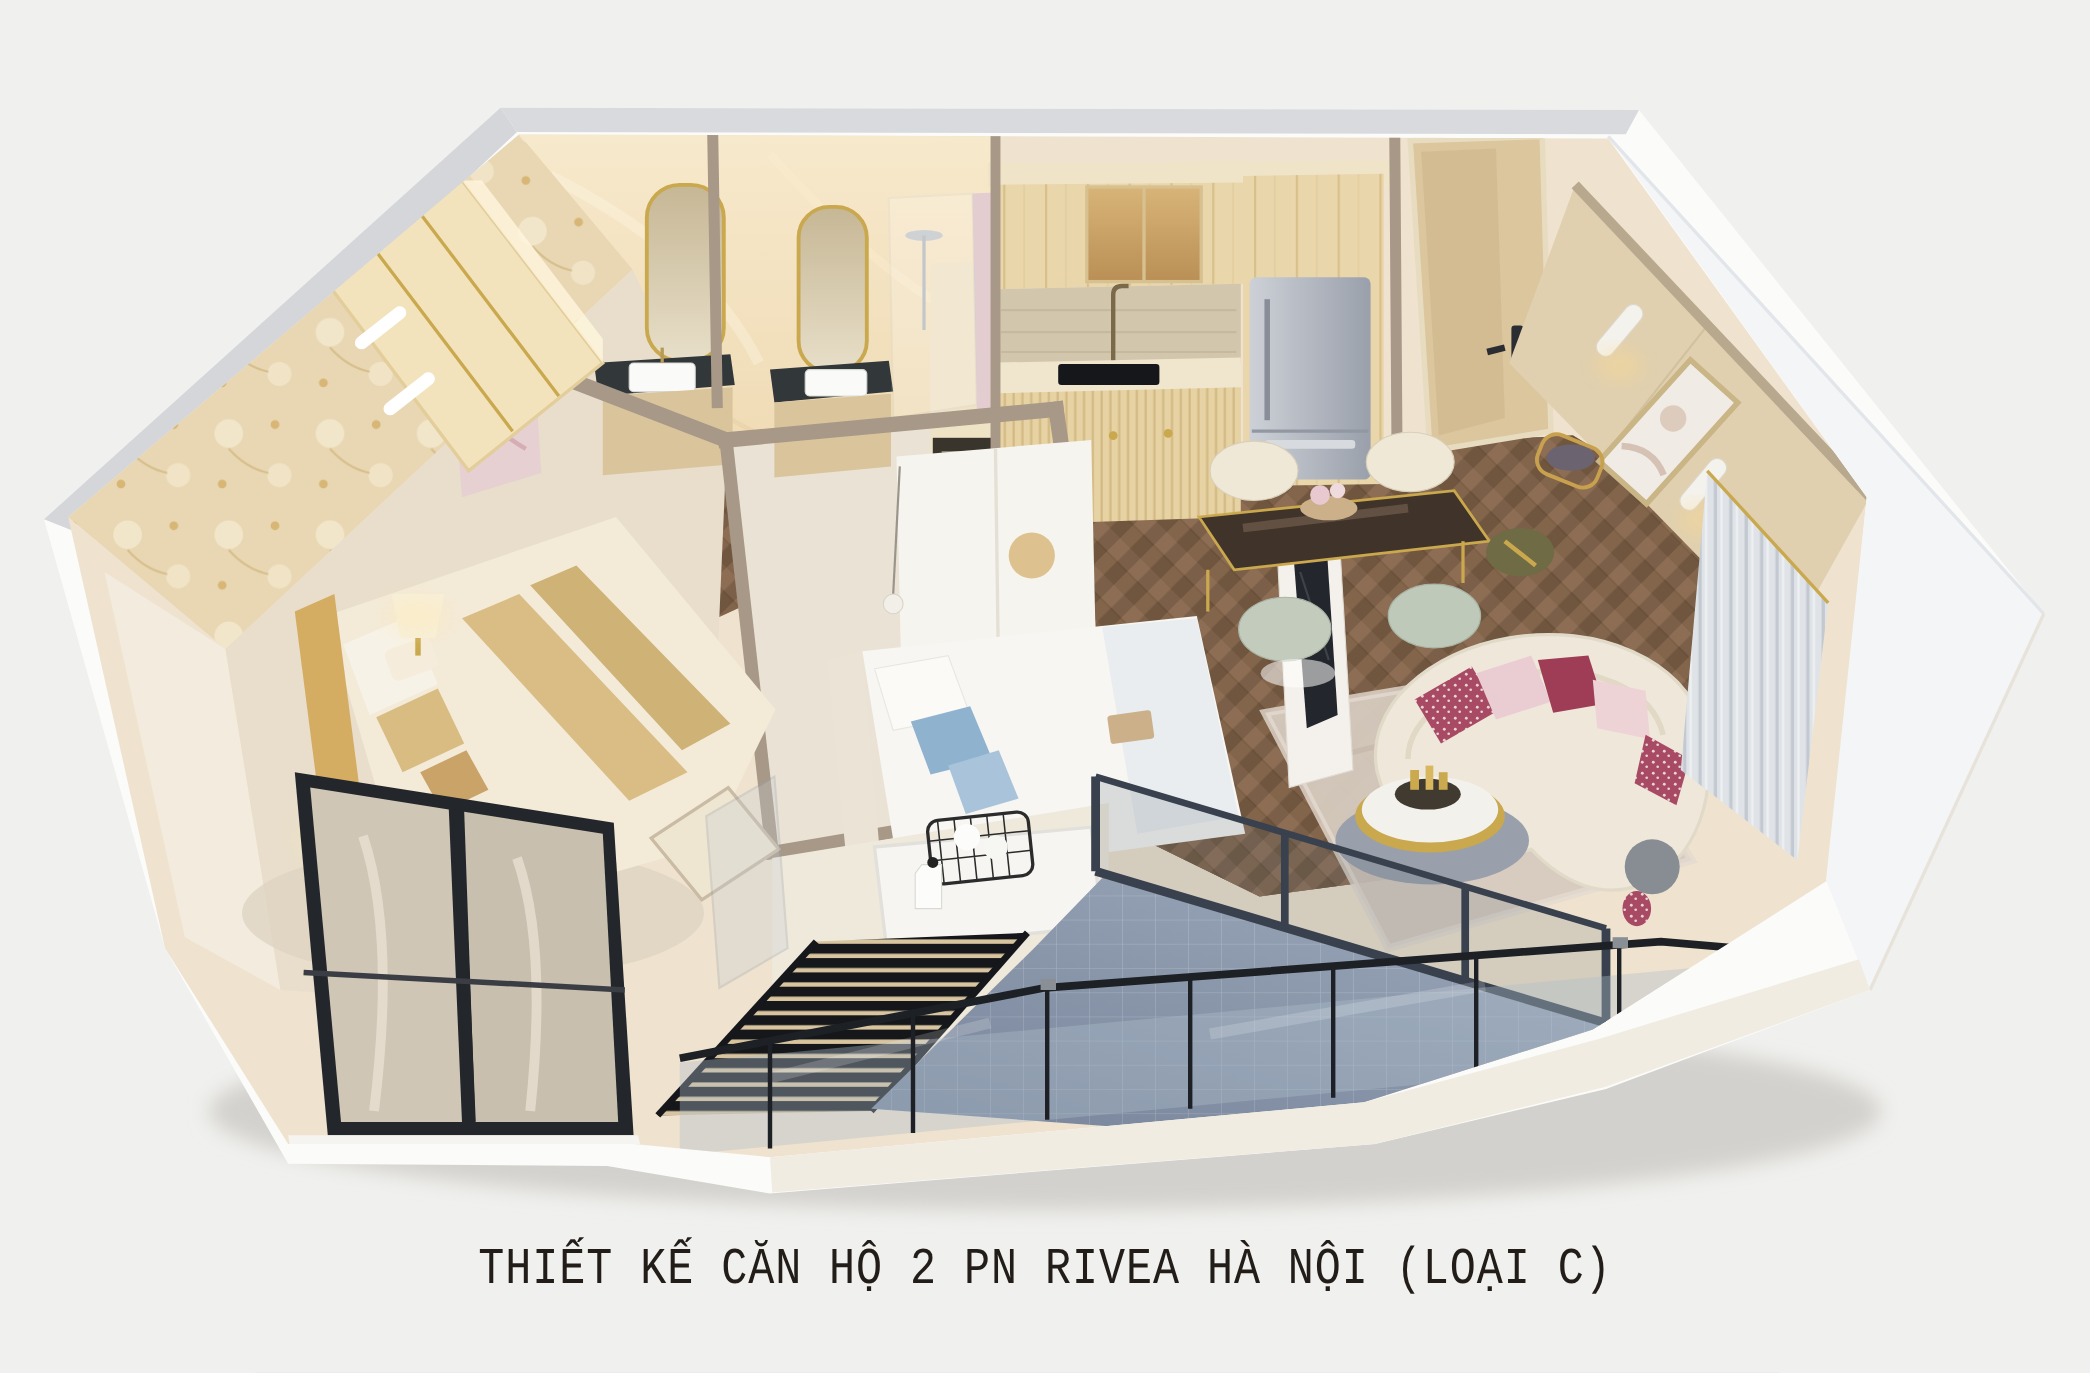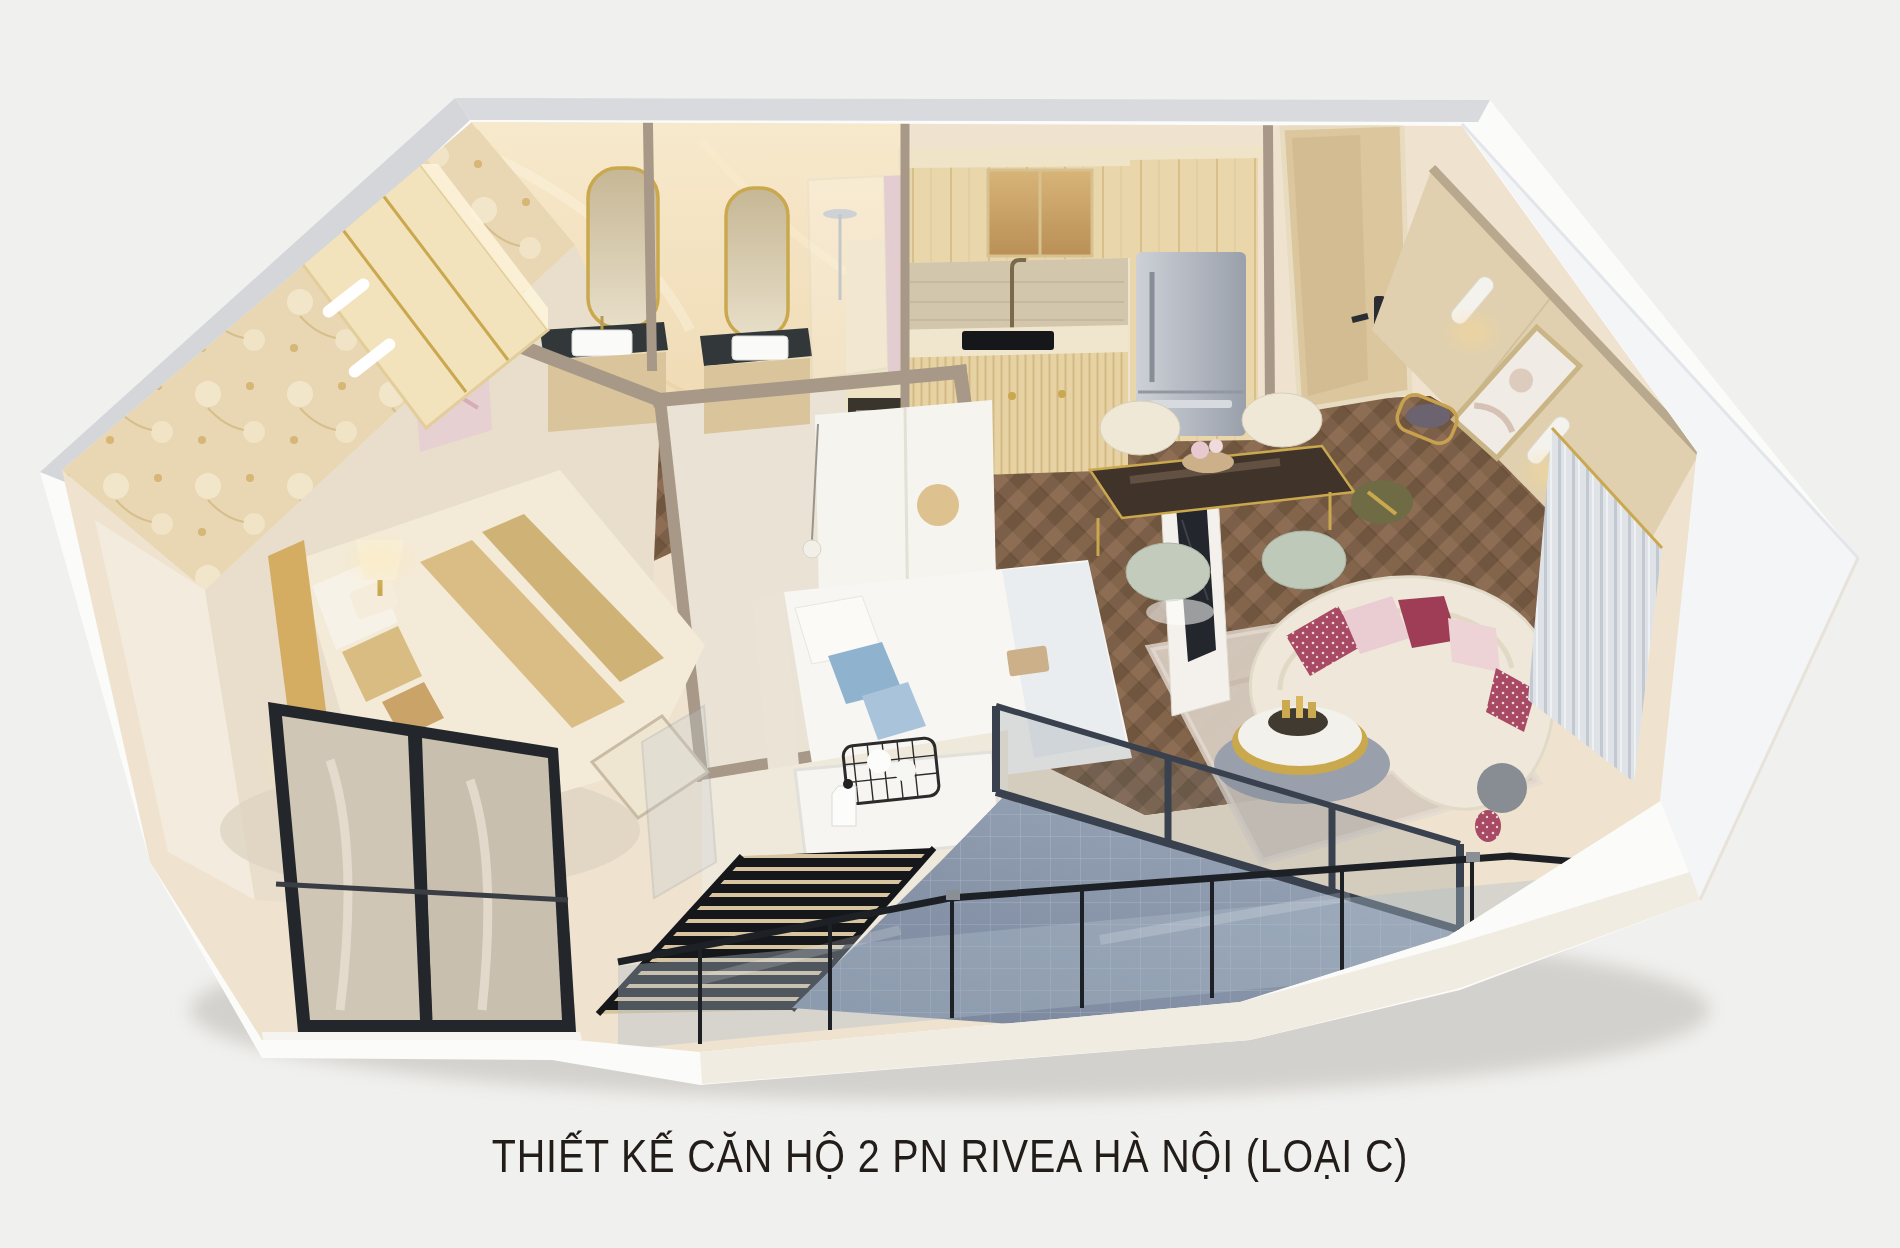--- a/index.html
+++ b/index.html
@@ -1,18 +1,18 @@
 <!DOCTYPE html>
 <html><head>
 <meta charset="utf-8">
 <style>
   html,body{margin:0;padding:0;background:#e9e8e6;}
   .stage{position:relative;width:1900px;height:1248px;overflow:hidden;
          background:linear-gradient(180deg,#f2f2f0 0%,#efefed 55%,#e9e8e5 100%);
-         font-family:Liberation Sans, sans-serif;}
+         font-family:Liberation Mono, monospace;}
   .stage svg{position:absolute;left:0;top:0;}
   .caption{position:absolute;left:50%;top:1128px;transform:translateX(-50%) scaleX(.84);
            transform-origin:center;white-space:nowrap;font-size:47px;font-weight:400;
            letter-spacing:1px;color:#221d19;}
 </style>
 </head>
 <body>
 
 <div class="stage">
 <svg width="1900" height="1248" viewBox="0 0 1900 1248">

